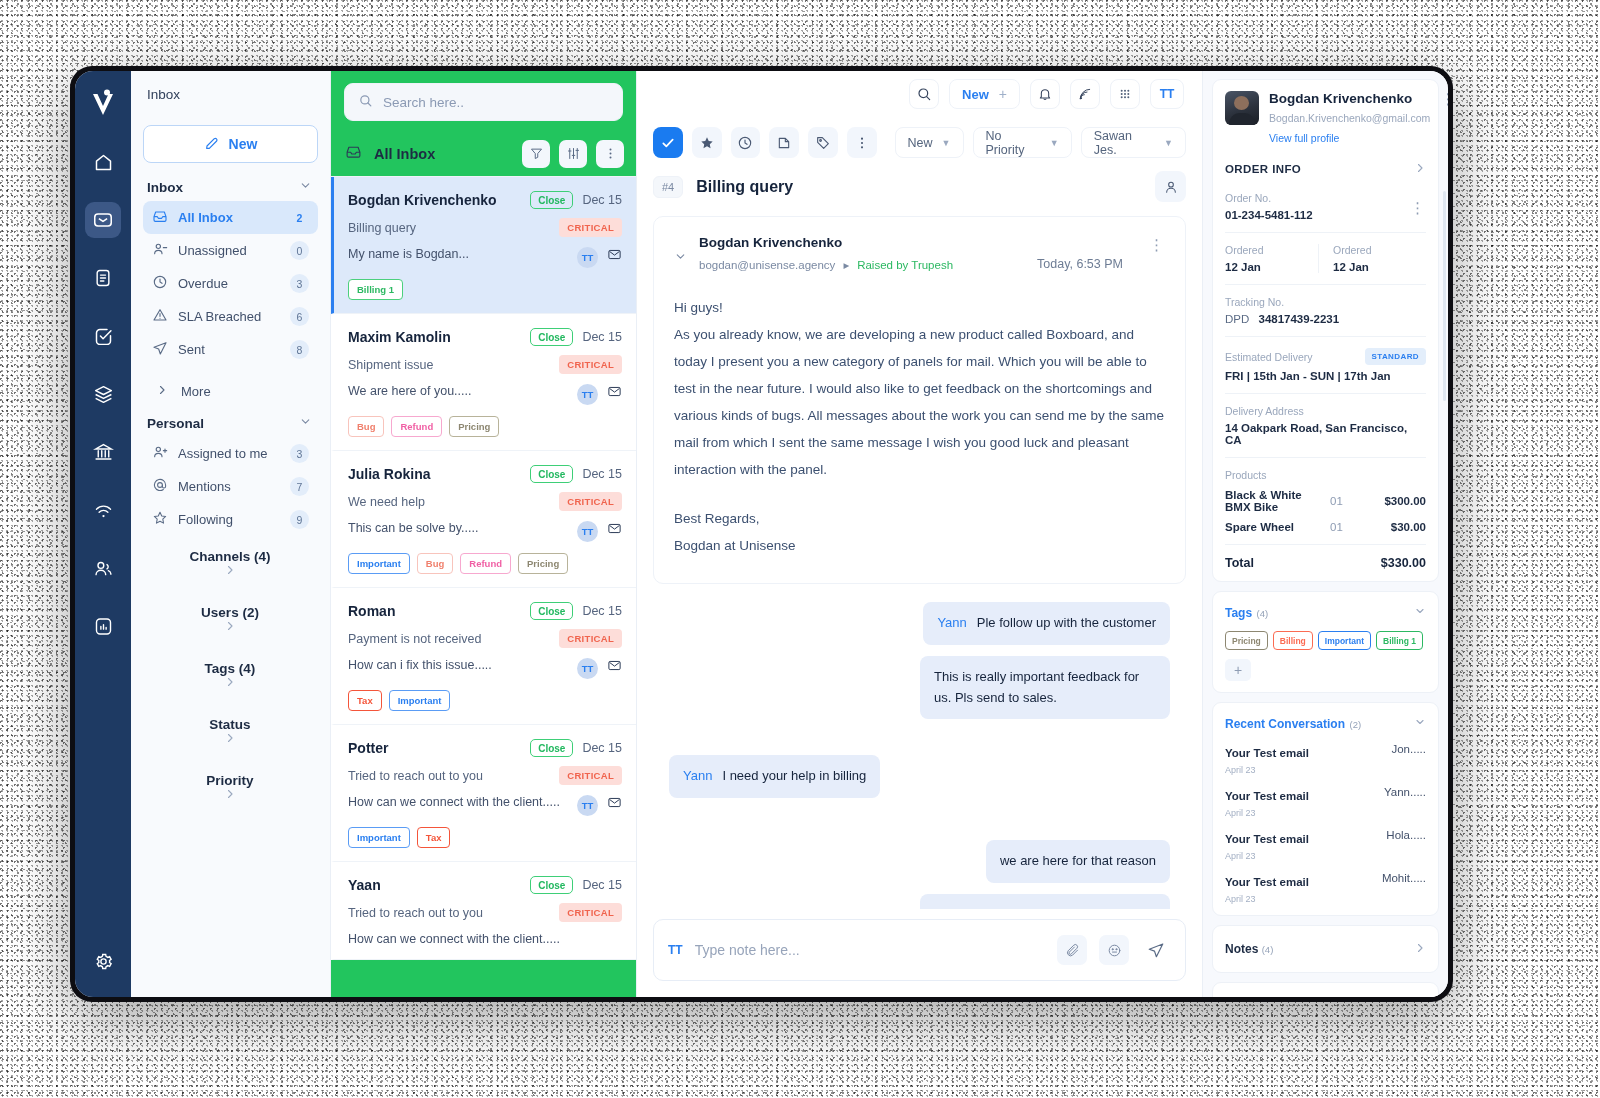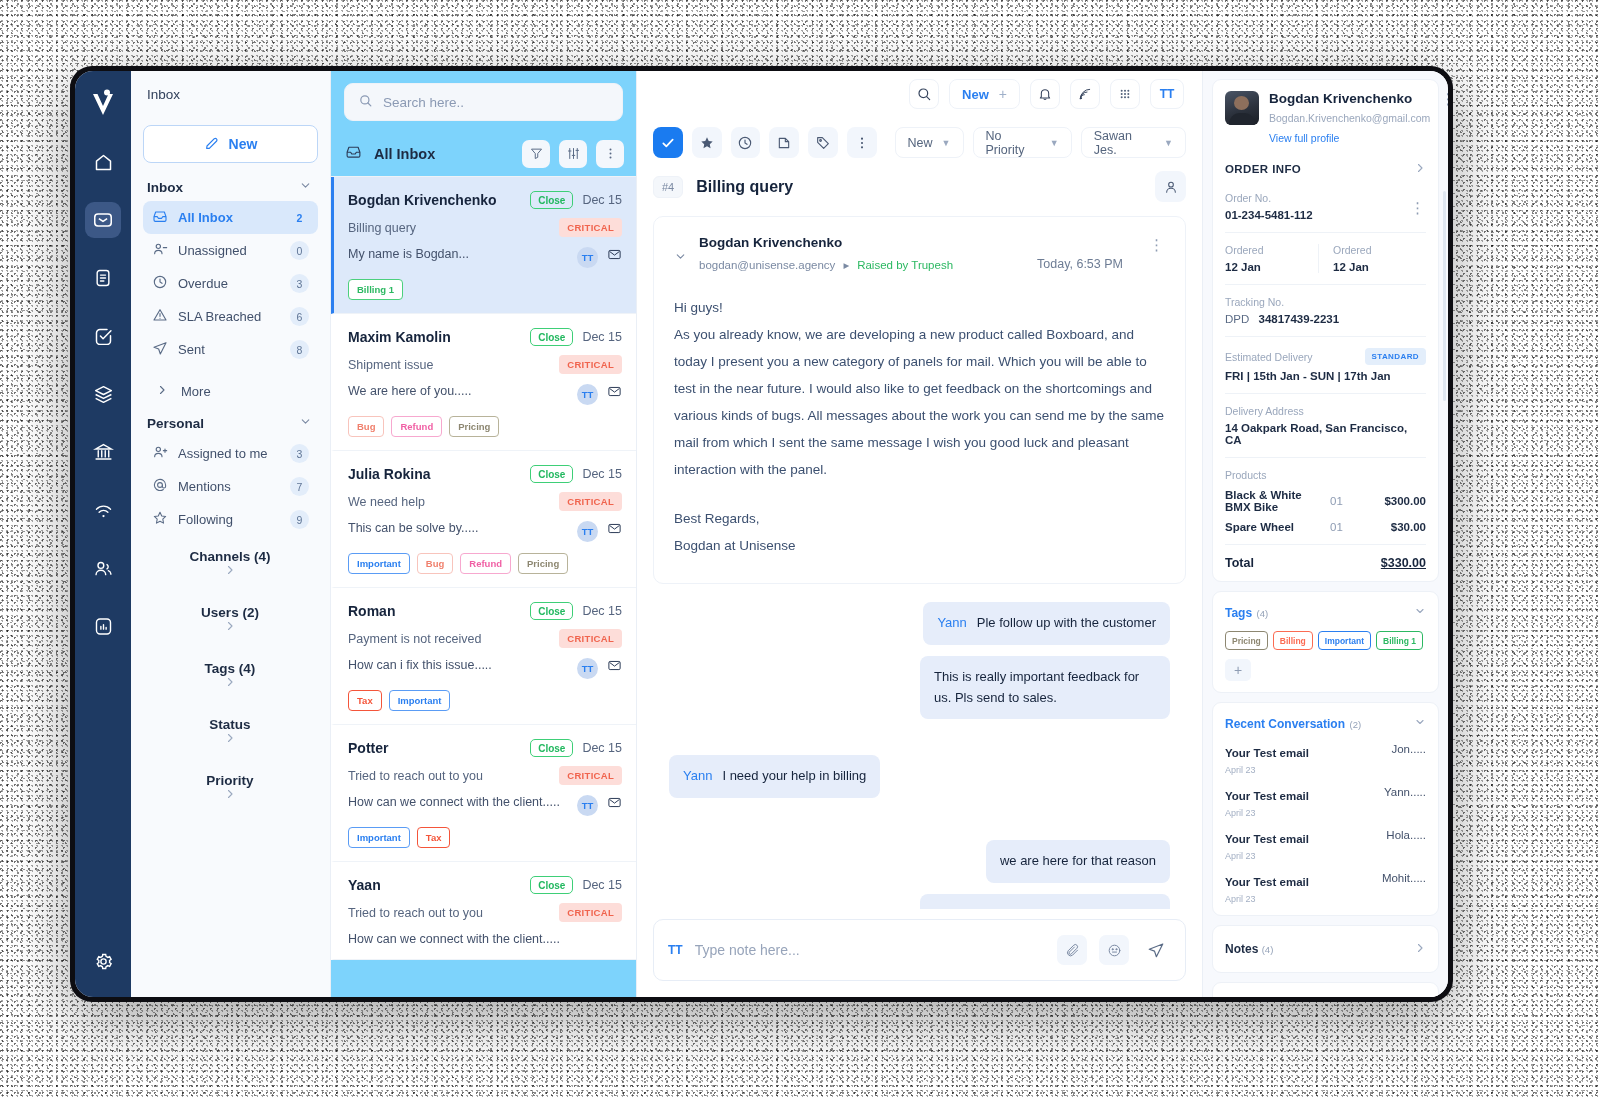--- a/index.html
+++ b/index.html
@@ -98,21 +98,21 @@
   .sec-row {
     display:flex; align-items:center; justify-content:space-between;
     padding: 13px 5px 13px 4px;
     font-size: 13.5px; font-weight: 700; color: #1d2b43; cursor: pointer; flex-direction: column;
   }
   .nav .bottom-pad { flex:1; }
 
   
   .listcol {
     width: 306px; flex: 0 0 306px;
-    background: #7dd3fc;
+    background: #22c55e;
     border-right: 1px solid #eaeff6;
     display: flex; flex-direction: column;
   }
   .search-wrap { padding: 12px 13px 10px 13px; }
   .search {
     height: 38px; background: #f4f7fb; border: 1px solid #eef2f8;
     border-radius: 9px; display:flex; align-items:center; gap:10px;
     padding: 0 13px;
   }
   .search input {
@@ -297,21 +297,21 @@
   .two > div + div { border-left:1px solid #eef2f7; padding-left: 14px; }
   .pillstd {
     background:#e3eefb; color:#2a7ff0; font-size:8px; font-weight:700;
     letter-spacing:.4px; padding:4px 7px; border-radius:4px;
   }
   .prow { display:flex; align-items:center; margin-top:8px; font-size:11.5px; color:#1d2b43; font-weight:700;}
   .prow .pn { flex:1; }
   .prow .pq { width:40px; color:#8e9cb3; font-weight:400; }
   .prow .pp { width:56px; text-align:right; }
   .totrow { display:flex; align-items:center; font-size:12.5px; font-weight:700; color:#16243c; }
-  .totrow .tp { margin-left:auto;text-decoration:underline; }
+  .totrow .tp { margin-left:auto; }
   .tagrow { display:flex; gap:5px; margin-top:10px; flex-wrap:wrap; }
   .tag-sm { font-size:8.5px; font-weight:700; padding:3.5px 6px; border-radius:4px; border:1px solid; background:#fff;}
   .addtag {
     width:26px;height:22px;border-radius:5px;background:#f2f6fc;color:#8e9cb3;
     display:flex;align-items:center;justify-content:center;margin-top:9px;cursor:pointer;font-size:14px;
   }
   .rc-item { margin-top:11px; display:flex; align-items:flex-start; }
   .rc-l { flex:1; }
   .rc-t { font-size:11.5px; font-weight:700; color:#1d2b43; }
   .rc-d { font-size:9px; color:#a4b0c4; margin-top:4px; }

